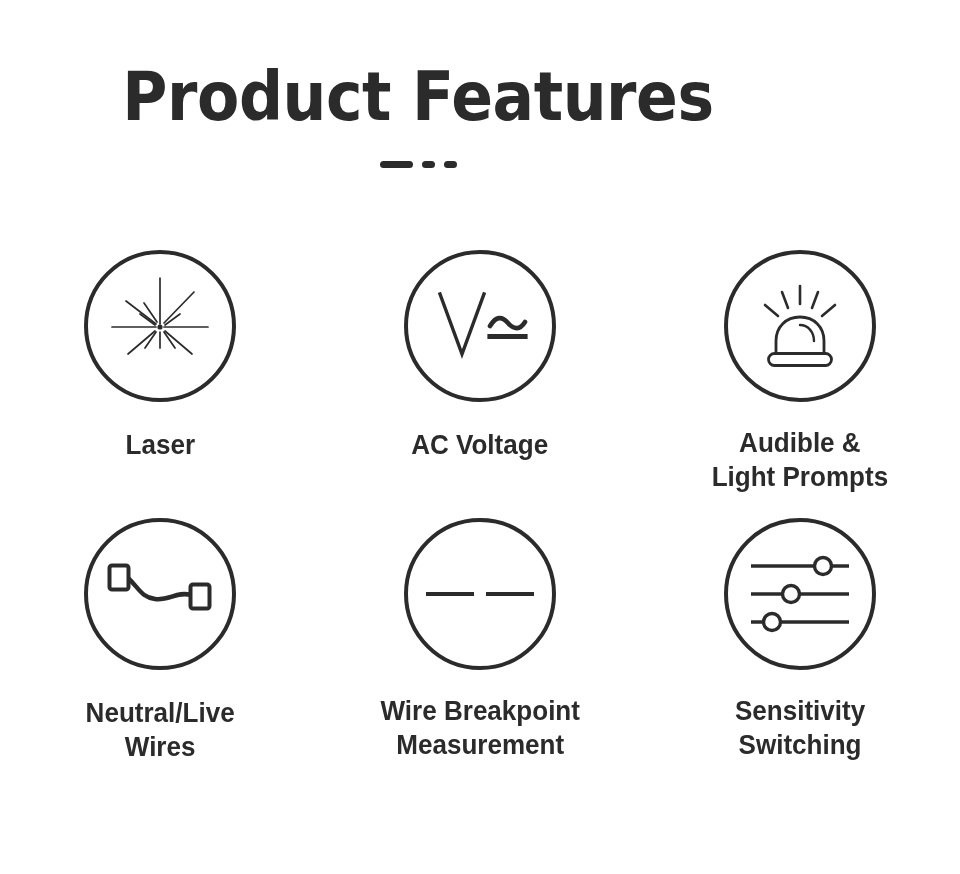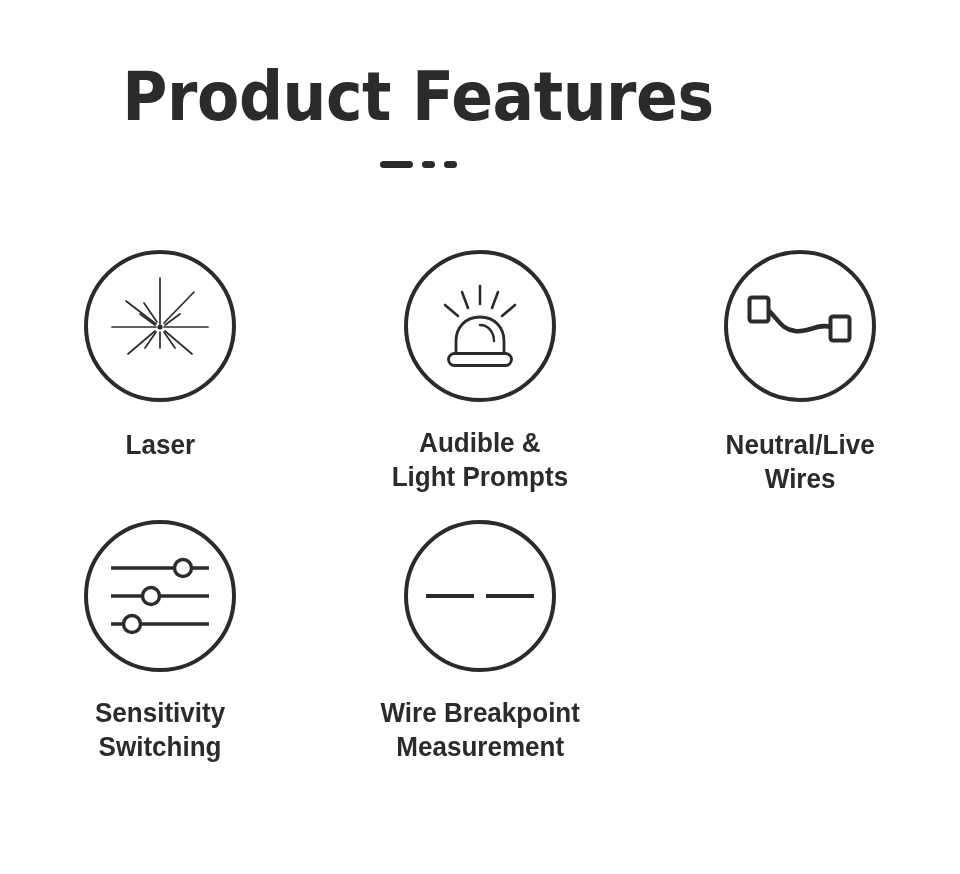--- a/index.html
+++ b/index.html
@@ -148,20 +148,35 @@
 
             <line x1="56" y1="62" x2="56" y2="78"></line>
 
             <circle cx="56" cy="57" r="2.6" fill="#2b2b2b" stroke="none"></circle>
           </svg>
         </span>
       </div>
       <div class="feature-label">Laser</div>
     </div>
 
+    <div class="feature row1">
+      <div class="icon-circle">
+        <span>
+          <svg width="96" height="80" viewBox="0 0 96 80" fill="none" stroke="#2b2b2b" stroke-linecap="square">
+
+            <path d="M8 8 L30 68 L52 8" stroke-width="3.4" stroke-linejoin="miter"></path>
+
+            <path d="M58 40 C64 30, 70 30, 76 37 C82 44, 88 44, 93 36" stroke-width="4.6" stroke-linecap="round"></path>
+
+            <line x1="58" y1="50.5" x2="93" y2="50.5" stroke-width="5.2"></line>
+          </svg>
+        </span>
+      </div>
+      <div class="feature-label">AC Voltage</div>
+    </div>
 
     <div class="feature row2">
       <div class="icon-circle">
         <span>
           <svg width="96" height="88" viewBox="0 0 96 88" fill="none" stroke="#2b2b2b" stroke-width="2.6" stroke-linecap="round">
 
             <line x1="48" y1="4" x2="48" y2="22"></line>
             <line x1="30" y1="10" x2="36" y2="26"></line>
             <line x1="66" y1="10" x2="60" y2="26"></line>
             <line x1="13" y1="23" x2="26" y2="34"></line>
@@ -192,44 +207,44 @@
           </svg>
         </span>
       </div>
       <div class="feature-label">Neutral/Live
 Wires</div>
     </div>
 
     <div class="feature row2">
       <div class="icon-circle">
         <span>
-          <svg width="104" height="76" viewBox="0 0 104 76" fill="none" stroke="#2b2b2b" stroke-width="3.4" stroke-linecap="butt">
-
-            <line x1="3" y1="10" x2="101" y2="10"></line>
-            <circle cx="75" cy="10" r="8.5" fill="#ffffff" stroke-width="3.4"></circle>
-
-            <line x1="3" y1="38" x2="101" y2="38"></line>
-            <circle cx="43" cy="38" r="8.5" fill="#ffffff" stroke-width="3.4"></circle>
-
-            <line x1="3" y1="66" x2="101" y2="66"></line>
-            <circle cx="24" cy="66" r="8.5" fill="#ffffff" stroke-width="3.4"></circle>
-          </svg>
-        </span>
-      </div>
-      <div class="feature-label">Sensitivity
-Switching</div>
-    </div>
-
-    <div class="feature row2">
-      <div class="icon-circle">
-        <span>
           <svg width="112" height="16" viewBox="0 0 112 16" fill="none" stroke="#2b2b2b" stroke-width="4.2" stroke-linecap="butt">
             <line x1="2" y1="8" x2="50" y2="8"></line>
             <line x1="62" y1="8" x2="110" y2="8"></line>
           </svg>
         </span>
       </div>
       <div class="feature-label">Wire Breakpoint
 Measurement</div>
     </div>
 
+    <div class="feature row2">
+      <div class="icon-circle">
+        <span>
+          <svg width="104" height="76" viewBox="0 0 104 76" fill="none" stroke="#2b2b2b" stroke-width="3.4" stroke-linecap="butt">
+
+            <line x1="3" y1="10" x2="101" y2="10"></line>
+            <circle cx="75" cy="10" r="8.5" fill="#ffffff" stroke-width="3.4"></circle>
+
+            <line x1="3" y1="38" x2="101" y2="38"></line>
+            <circle cx="43" cy="38" r="8.5" fill="#ffffff" stroke-width="3.4"></circle>
+
+            <line x1="3" y1="66" x2="101" y2="66"></line>
+            <circle cx="24" cy="66" r="8.5" fill="#ffffff" stroke-width="3.4"></circle>
+          </svg>
+        </span>
+      </div>
+      <div class="feature-label">Sensitivity
+Switching</div>
+    </div>
+
   </div>
 </div>
 
 </body></html>

